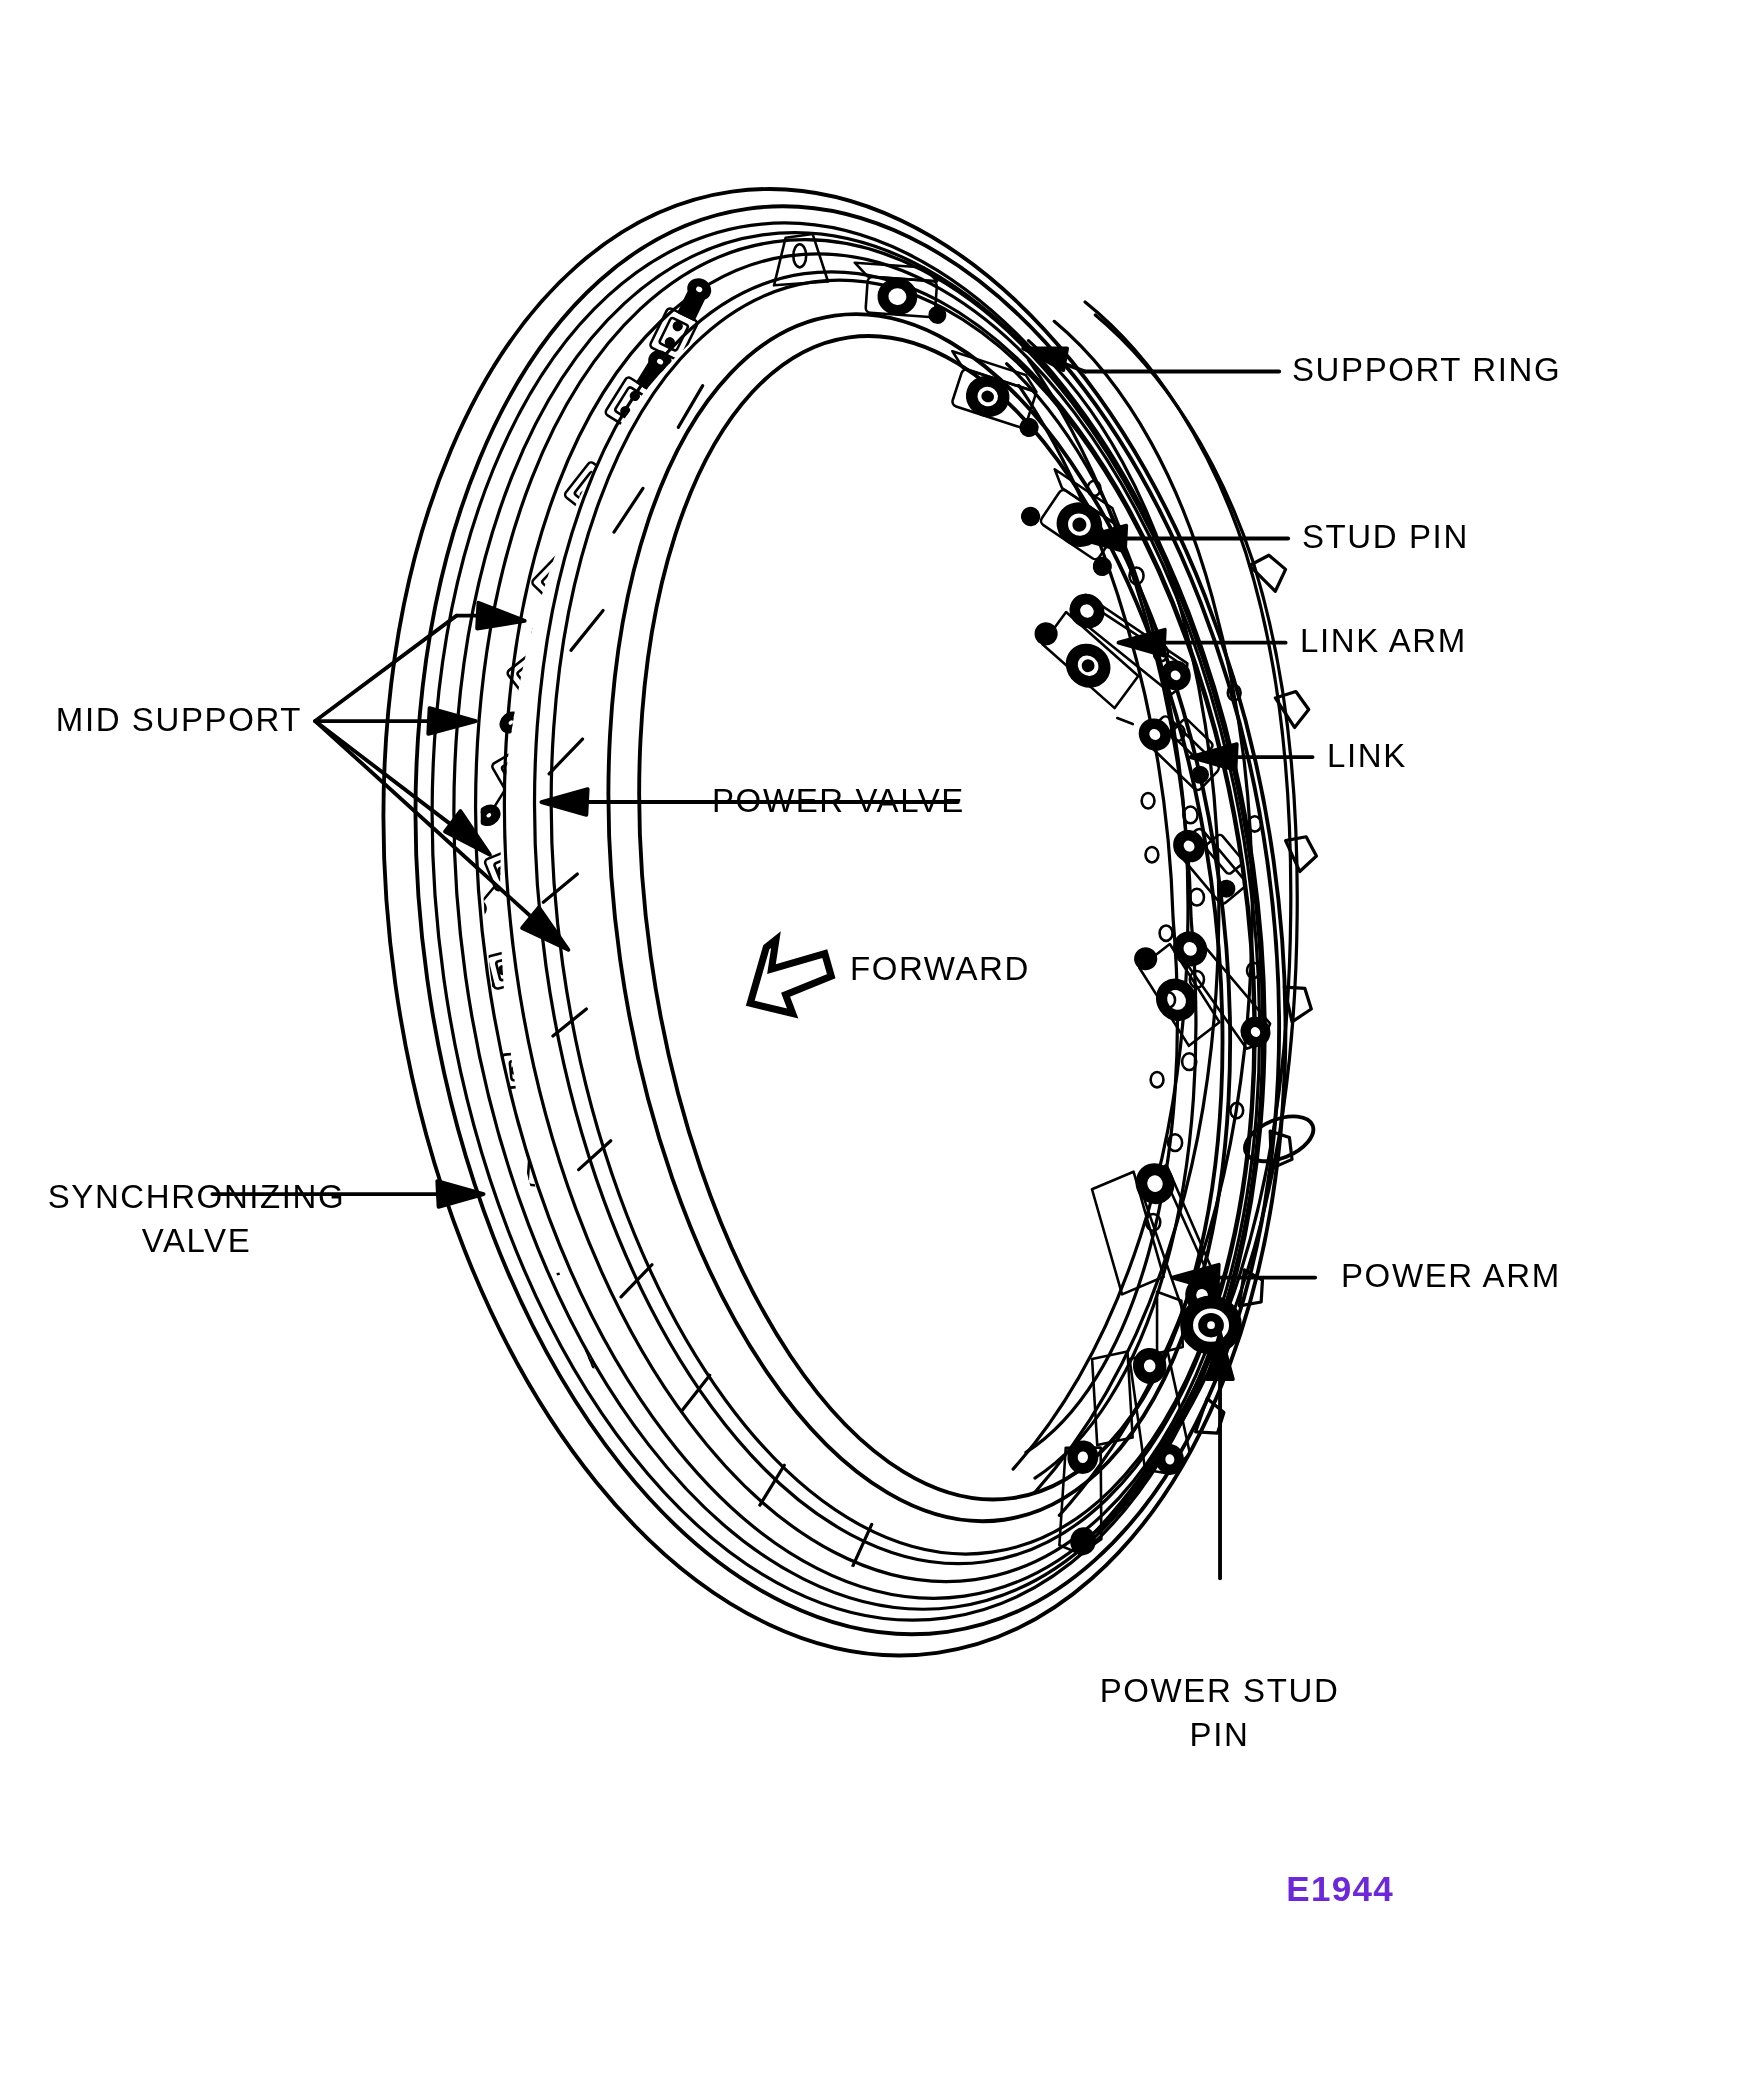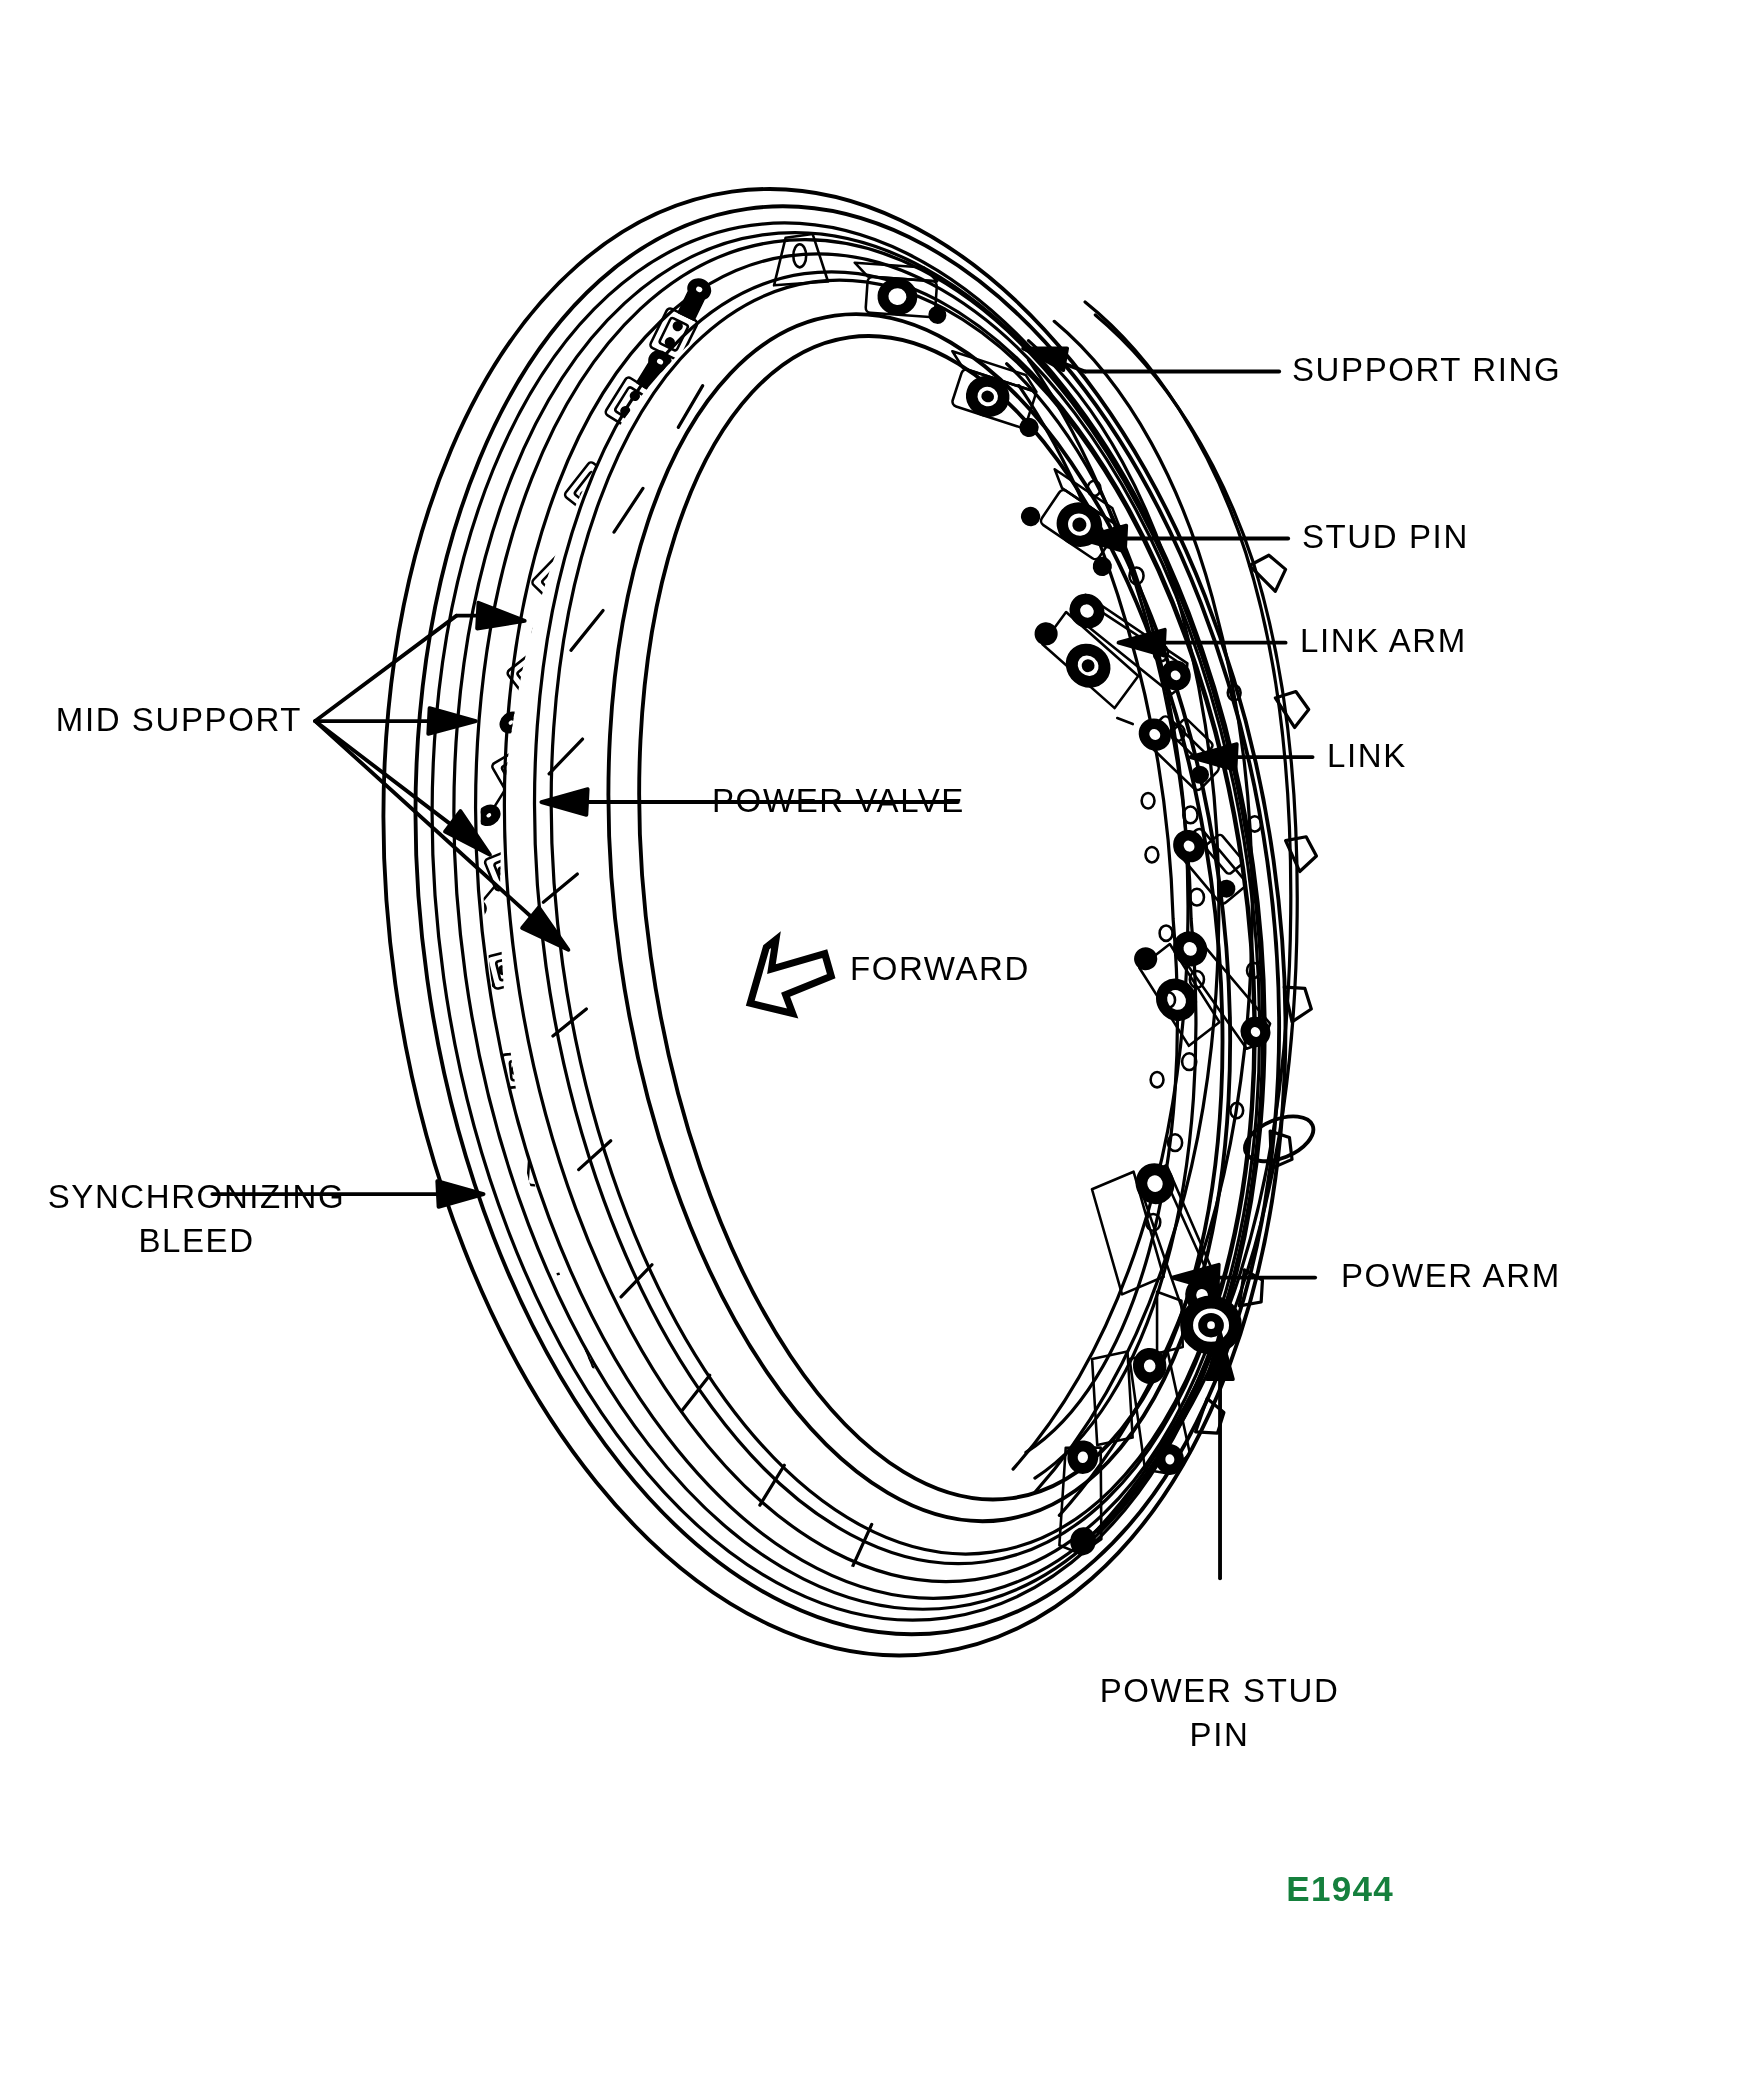--- a/index.html
+++ b/index.html
@@ -42,21 +42,21 @@
   .callout-text.centered { text-align: center; margin-top: 47px; }
   .callout-text.right-al  { text-align: right; }
   #figure-number {
     position: absolute;
     right: 41px;
     top: 1869px;
     font-family: "Liberation Sans", sans-serif;
     font-size: 35px;
     font-weight: 700;
     letter-spacing: 1.3px;
-    color: #15803d;
+    color: #6d28d9;
     white-space: pre;
   }
 </style>
 </head>
 <body>
 
 <div id="figure-root">
 
   <svg id="figure-svg" viewBox="0 0 2730 3263" xmlns="http://www.w3.org/2000/svg">
     <defs>
@@ -558,21 +558,21 @@
 
   <div class="callout-text" style="left:1327px; top:737px;">LINK</div>
 
   <div class="callout-text right-al" style="left:0px; top:701px; width:302px;">MID SUPPORT</div>
 
   <div class="callout-text" style="left:712px; top:782px;">POWER VALVE</div>
 
   <div class="callout-text" style="left:850px; top:950px;">FORWARD</div>
 
   <div class="callout-text centered" style="left:26px; top:1131px; width:341px;">SYNCHRONIZING</div>
-  <div class="callout-text centered" style="left:26px; top:1175px; width:341px;">BLEED</div>
+  <div class="callout-text centered" style="left:26px; top:1175px; width:341px;">VALVE</div>
 
   <div class="callout-text" style="left:1329px; top:1257px;margin-left:12px;">POWER ARM</div>
 
   <div class="callout-text centered" style="left:1046px; top:1625px; width:347px;">POWER STUD</div>
   <div class="callout-text centered" style="left:1046px; top:1669px; width:347px;">PIN</div>
 
   <div id="figure-number">E1944</div>
 
 </div>
 

